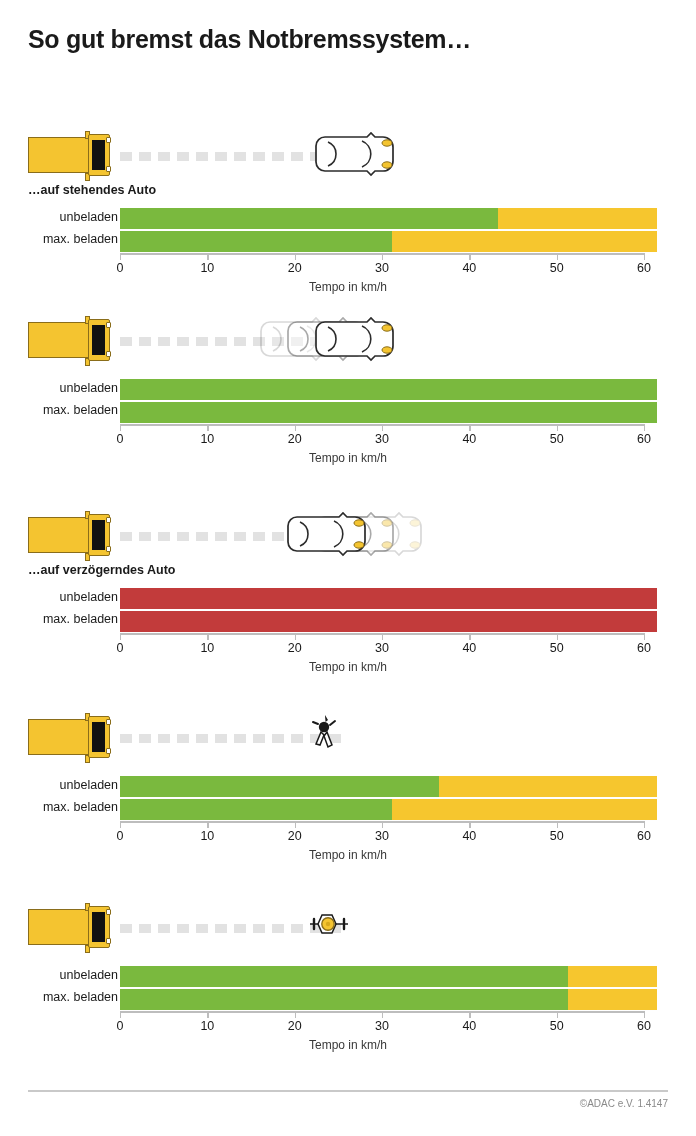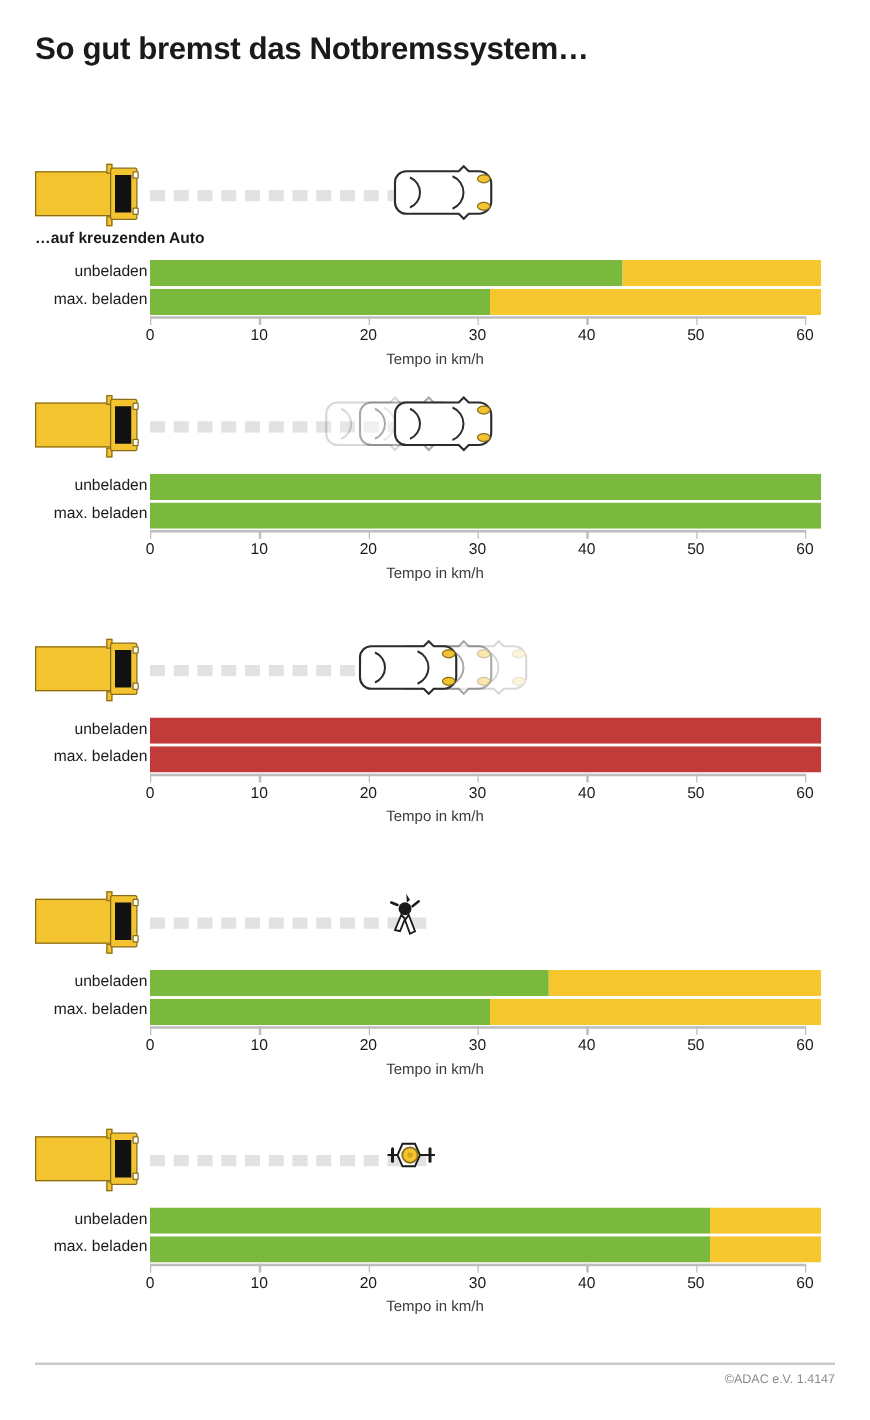--- a/index.html
+++ b/index.html
@@ -177,21 +177,21 @@
           <div class="obj" style="left: 283px; top: 3px;">
             <svg class="objsvg" width="90" height="46" viewBox="0 0 90 46" style="opacity:1">
               <path d="M14 6 H56 L60 2 L64 6 H72 A10 10 0 0 1 82 16 V30 A10 10 0 0 1 72 40 H64 L60 44 L56 40 H14 A9 9 0 0 1 5 31 V15 A9 9 0 0 1 14 6 Z" fill="#ffffff" stroke="#2b2b2b" stroke-width="1.7"></path>
               <path d="M17 11 A13 13 0 0 1 17 35" fill="none" stroke="#2b2b2b" stroke-width="1.6"></path>
               <path d="M51 10 A14 14 0 0 1 51 36" fill="none" stroke="#2b2b2b" stroke-width="1.6"></path>
               <ellipse cx="76" cy="12" rx="5" ry="3.2" fill="#f4c430" stroke="#8a6d1a" stroke-width="1"></ellipse>
               <ellipse cx="76" cy="34" rx="5" ry="3.2" fill="#f4c430" stroke="#8a6d1a" stroke-width="1"></ellipse>
             </svg>
           </div>
         </div>
-        <div class="caption">…auf kreuzenden Auto</div>
+        <div class="caption">…auf stehendes Auto</div>
         <div class="chart">
           <div class="rowlabel" style="top: 2px;">unbeladen</div>
           <div class="rowlabel" style="top: 24px;">max. beladen</div>
           <div class="barwrap" style="top: 0px; width: 537.1px;">
             <div class="seg" style="width: 378.153px; background: rgb(122, 185, 62);"></div>
             <div class="seg" style="width: 158.947px; background: rgb(246, 198, 46);"></div>
           </div>
           <div class="barwrap" style="top: 23px; width: 537.1px;">
             <div class="seg" style="width: 272.48px; background: rgb(122, 185, 62);"></div>
             <div class="seg" style="width: 264.62px; background: rgb(246, 198, 46);"></div>
@@ -344,20 +344,21 @@
                   <path d="M14 6 H56 L60 2 L64 6 H72 A10 10 0 0 1 82 16 V30 A10 10 0 0 1 72 40 H64 L60 44 L56 40 H14 A9 9 0 0 1 5 31 V15 A9 9 0 0 1 14 6 Z" fill="#ffffff" stroke="#2b2b2b" stroke-width="1.7"></path>
                   <path d="M17 11 A13 13 0 0 1 17 35" fill="none" stroke="#2b2b2b" stroke-width="1.6"></path>
                   <path d="M51 10 A14 14 0 0 1 51 36" fill="none" stroke="#2b2b2b" stroke-width="1.6"></path>
                   <ellipse cx="76" cy="12" rx="5" ry="3.2" fill="#f4c430" stroke="#8a6d1a" stroke-width="1"></ellipse>
                   <ellipse cx="76" cy="34" rx="5" ry="3.2" fill="#f4c430" stroke="#8a6d1a" stroke-width="1"></ellipse>
                 </svg>
               </div>
             </div>
           </div>
         </div>
+        <div class="caption">…auf verzögerndes Auto</div>
         <div class="chart">
           <div class="rowlabel" style="top: 2px;">unbeladen</div>
           <div class="rowlabel" style="top: 24px;">max. beladen</div>
           <div class="barwrap" style="top: 0px; width: 537.1px;">
             <div class="seg" style="width: 537.1px; background: rgb(194, 59, 59);"></div>
           </div>
           <div class="barwrap" style="top: 23px; width: 537.1px;">
             <div class="seg" style="width: 537.1px; background: rgb(194, 59, 59);"></div>
           </div>
           <div class="axis"></div>

